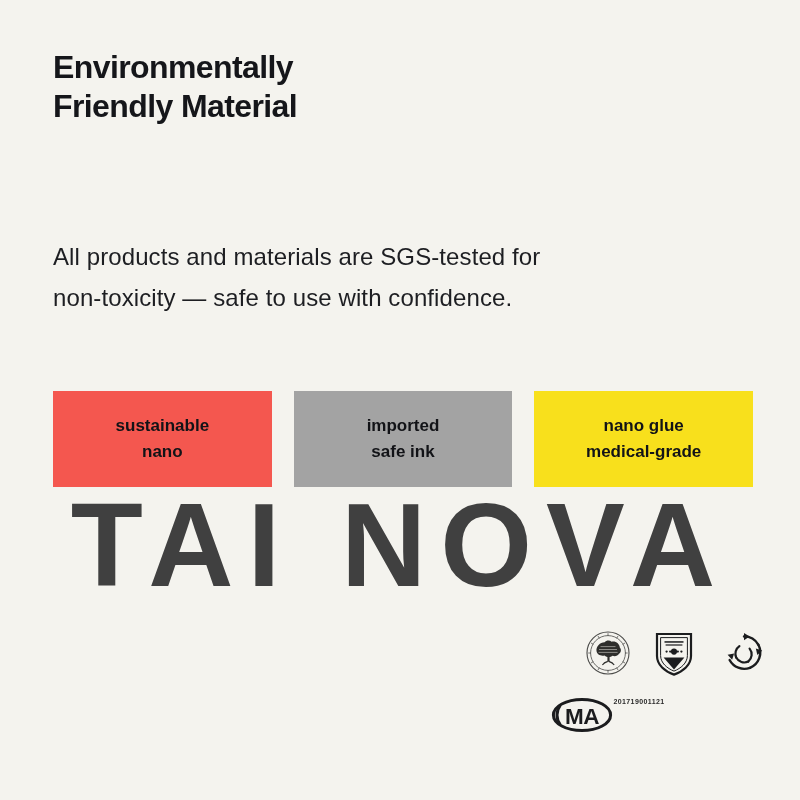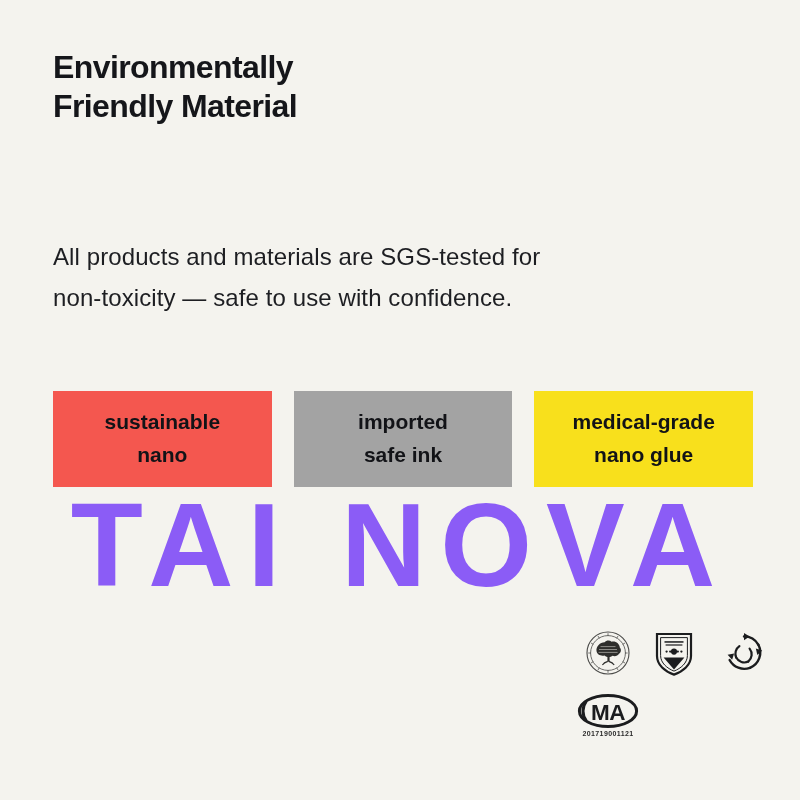--- a/index.html
+++ b/index.html
@@ -27,21 +27,21 @@
   .watermark {
     position: absolute;
     left: 0;
     top: 486px;
     width: 800px;
     text-align: center;
     font-family: "Liberation Sans", sans-serif;
     font-weight: 700;
     font-size: 118px;
     letter-spacing: 14px;
-    color: #8b5cf6;
+    color: #404040;
     line-height: 1;
     white-space: nowrap;
     user-select: none;
     pointer-events: none;
   }
 
   
   .headline {
     position: absolute;
     left: 53px;
@@ -84,21 +84,21 @@
   }
   .badge {
     width: 220px;
     height: 96px;
     display: flex;
     flex-direction: column;
     align-items: center;
     justify-content: center;
     font-family: "Liberation Sans", sans-serif;
     font-weight: 700;
-    font-size: 21px;
+    font-size: 17px;
     line-height: 1.55;
     color: #121317;
     text-align: center;
     box-sizing: border-box;
   }
   .badge .bl { display: block; }
 
   
   .certs {
     position: absolute;
@@ -115,22 +115,21 @@
     width: 100%;
     height: 100%;
     display: flex;
     align-items: center;
     justify-content: center;
     position: relative;
   }
   .cert svg { display: block; }
   .cma-wrap {
     display: flex;
-    flex-direction: column;
-    align-items: center;
+    flex-direction: row;
     justify-content: center;
   }
   .cma-code {
     font-family: "Liberation Sans", sans-serif;
     font-weight: 700;
     font-size: 7px;
     letter-spacing: 0.4px;
     color: #2b2b2b;
     margin-top: 1px;
     white-space: nowrap;
@@ -168,22 +167,22 @@
       <span class="bl">sustainable</span>
       <span class="bl">nano</span>
     </div>
 
     <div class="badge" style="background:#a3a3a3">
       <span class="bl">imported</span>
       <span class="bl">safe ink</span>
     </div>
 
     <div class="badge" style="background:#f8e01c">
+      <span class="bl">nano glue</span>
       <span class="bl">medical-grade</span>
-      <span class="bl">nano glue</span>
     </div>
 
   </div>
 
   <div class="certs">
 
 
     <div class="cert">
       <svg width="46" height="46" viewBox="0 0 46 46">
         <circle cx="23" cy="23" r="21" fill="none" stroke="#4a4a48" stroke-width="1.1"></circle>

